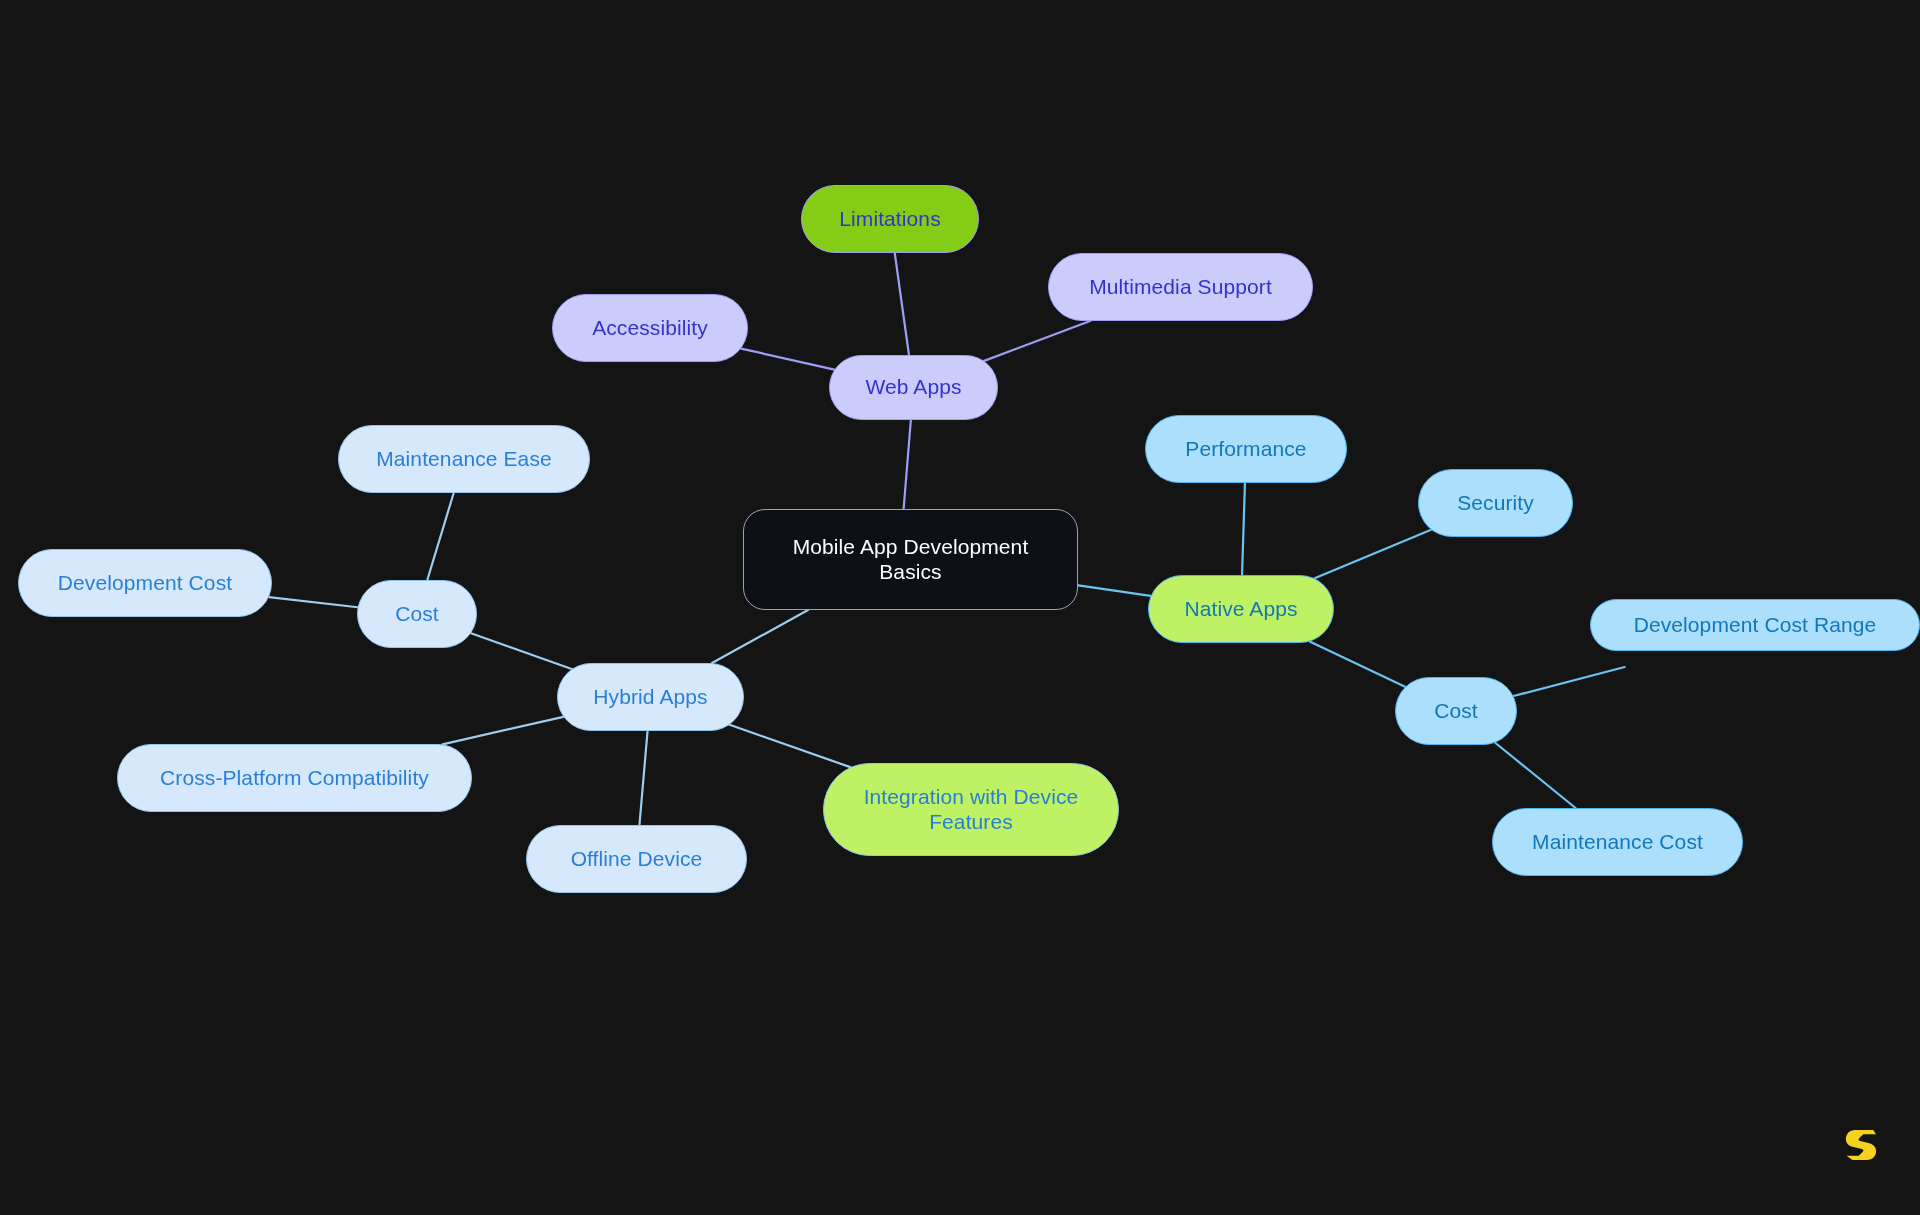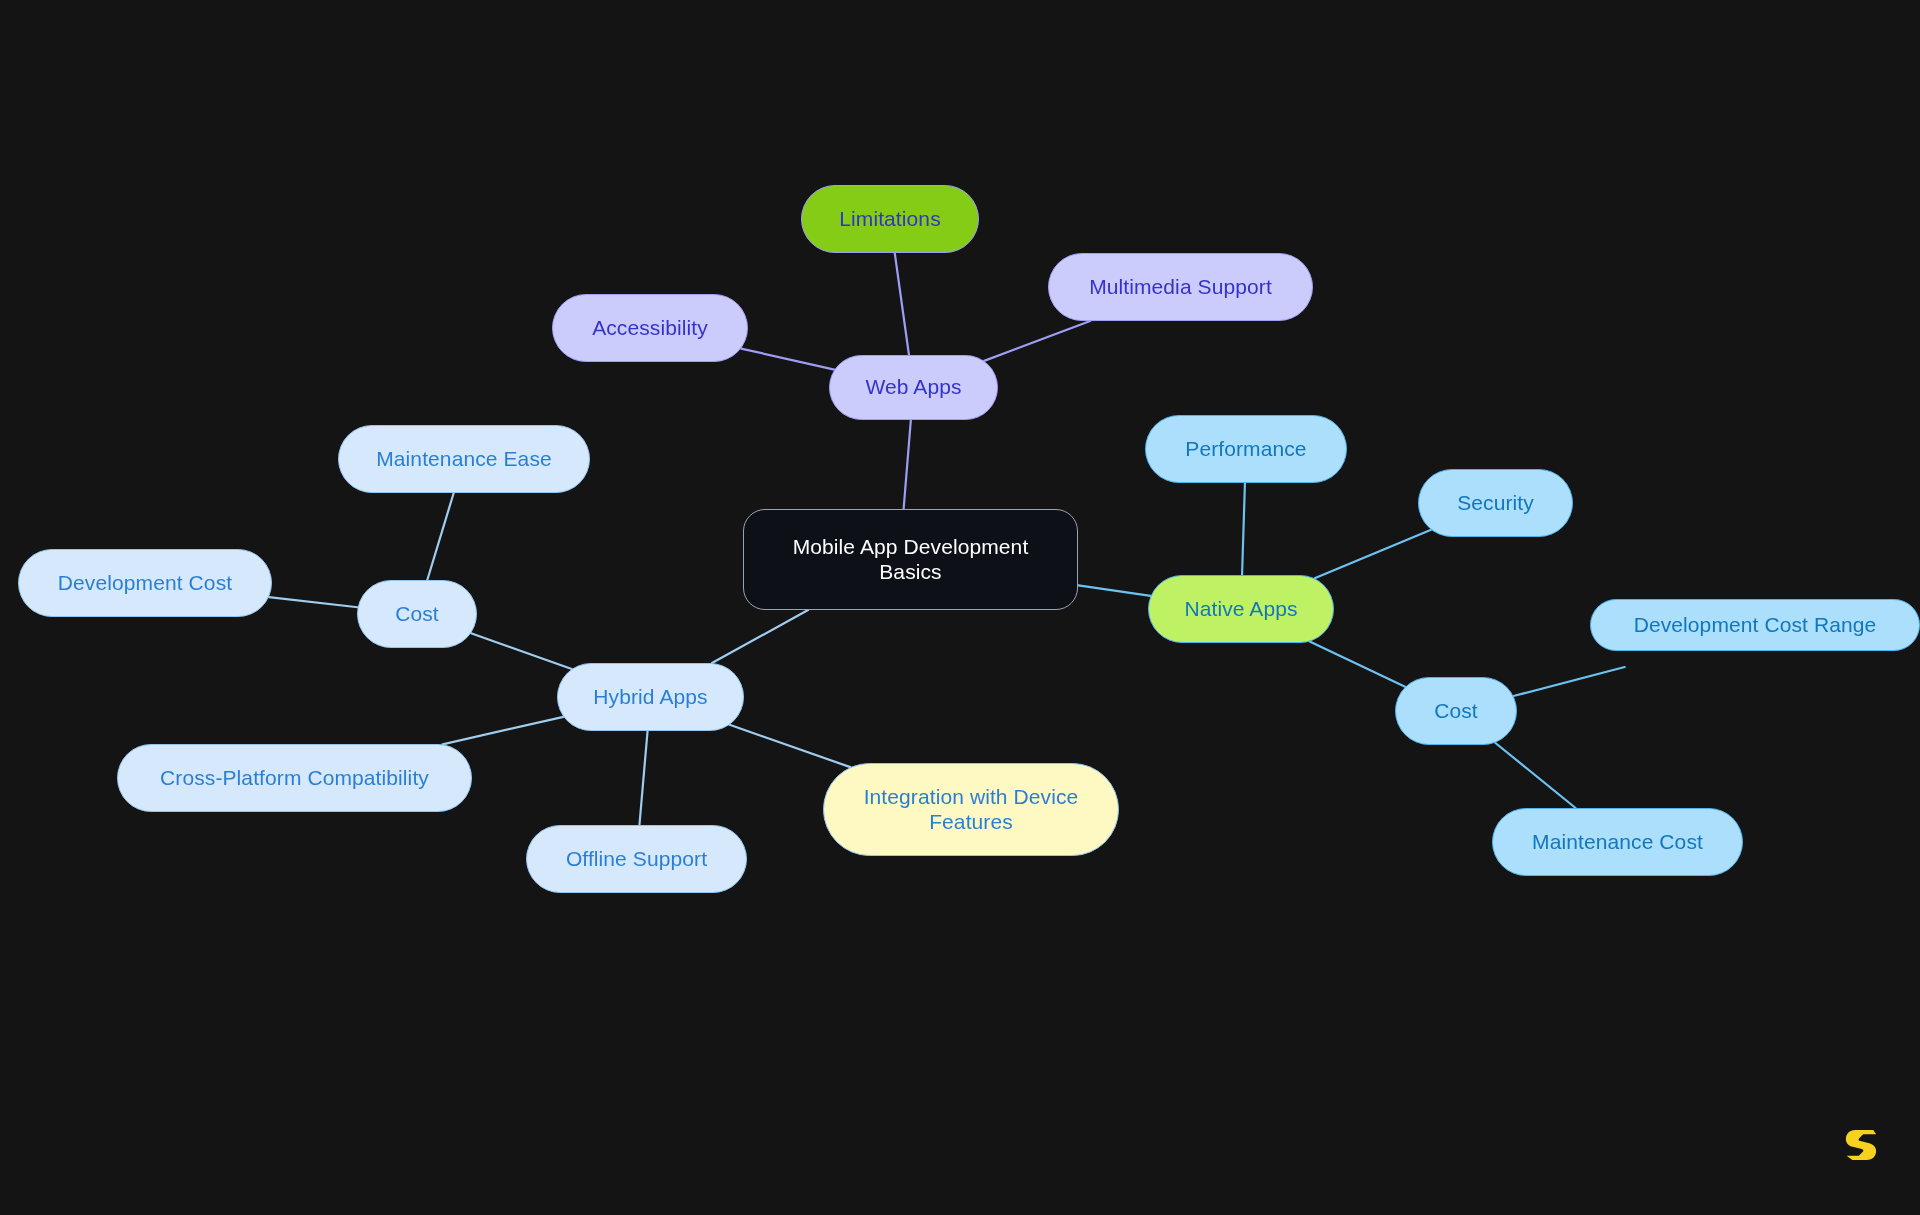--- a/index.html
+++ b/index.html
@@ -87,20 +87,20 @@
       <div class="node" style="left: 1145px; top: 415px; width: 202px; height: 68px; background: rgb(171, 223, 251); border-color: rgb(77, 179, 239); color: rgb(18, 119, 189); font-size: 21px;">Performance</div>
       <div class="node" style="left: 1418px; top: 469px; width: 155px; height: 68px; background: rgb(171, 223, 251); border-color: rgb(77, 179, 239); color: rgb(18, 119, 189); font-size: 21px;">Security</div>
       <div class="node" style="left: 1395px; top: 677px; width: 122px; height: 68px; background: rgb(171, 223, 251); border-color: rgb(77, 179, 239); color: rgb(18, 119, 189); font-size: 21px;">Cost</div>
       <div class="node" style="left: 1590px; top: 599px; width: 330px; height: 52px; background: rgb(171, 223, 251); border-color: rgb(77, 179, 239); color: rgb(18, 119, 189); font-size: 21px;">Development Cost Range</div>
       <div class="node" style="left: 1492px; top: 808px; width: 251px; height: 68px; background: rgb(171, 223, 251); border-color: rgb(77, 179, 239); color: rgb(18, 119, 189); font-size: 21px;">Maintenance Cost</div>
       <div class="node" style="left: 557px; top: 663px; width: 187px; height: 68px; background: rgb(214, 233, 252); border-color: rgb(143, 196, 239); color: rgb(42, 127, 212); font-size: 21px;">Hybrid Apps</div>
       <div class="node" style="left: 357px; top: 580px; width: 120px; height: 68px; background: rgb(214, 233, 252); border-color: rgb(143, 196, 239); color: rgb(42, 127, 212); font-size: 21px;">Cost</div>
       <div class="node" style="left: 18px; top: 549px; width: 254px; height: 68px; background: rgb(214, 233, 252); border-color: rgb(143, 196, 239); color: rgb(42, 127, 212); font-size: 21px;">Development Cost</div>
       <div class="node" style="left: 338px; top: 425px; width: 252px; height: 68px; background: rgb(214, 233, 252); border-color: rgb(143, 196, 239); color: rgb(42, 127, 212); font-size: 21px; text-align: right;">Maintenance Ease</div>
       <div class="node" style="left: 117px; top: 744px; width: 355px; height: 68px; background: rgb(214, 233, 252); border-color: rgb(143, 196, 239); color: rgb(42, 127, 212); font-size: 21px;">Cross-Platform Compatibility</div>
-      <div class="node" style="left: 526px; top: 825px; width: 221px; height: 68px; background: rgb(214, 233, 252); border-color: rgb(143, 196, 239); color: rgb(42, 127, 212); font-size: 21px;">Offline Support</div>
-      <div class="node" style="left: 823px; top: 763px; width: 296px; height: 93px; background: #fef9c3; border-color: rgb(143, 196, 239); color: rgb(42, 127, 212); font-size: 21px;">Integration with Device
+      <div class="node" style="left: 526px; top: 825px; width: 221px; height: 68px; background: rgb(214, 233, 252); border-color: rgb(143, 196, 239); color: rgb(42, 127, 212); font-size: 21px;">Offline Device</div>
+      <div class="node" style="left: 823px; top: 763px; width: 296px; height: 93px; background: #bef264; border-color: rgb(143, 196, 239); color: rgb(42, 127, 212); font-size: 21px;">Integration with Device
 Features</div>
     </div>
   <svg id="logo" viewBox="0 0 100 100" style="left: 1843px; top: 1127px; width: 36px; height: 36px;">
       <path d="M84 8 H34 C18 8 8 19 8 33 C8 44 15 52 27 55 L52 61 C57 62 58 66 55 69 L44 80 H10 L26 92 H66 C82 92 92 81 92 67 C92 56 85 48 73 45 L48 39 C43 38 42 34 45 31 L56 20 H92 Z" fill="#f4d21f"></path>
     </svg>
 </div>
 
 </body></html>

